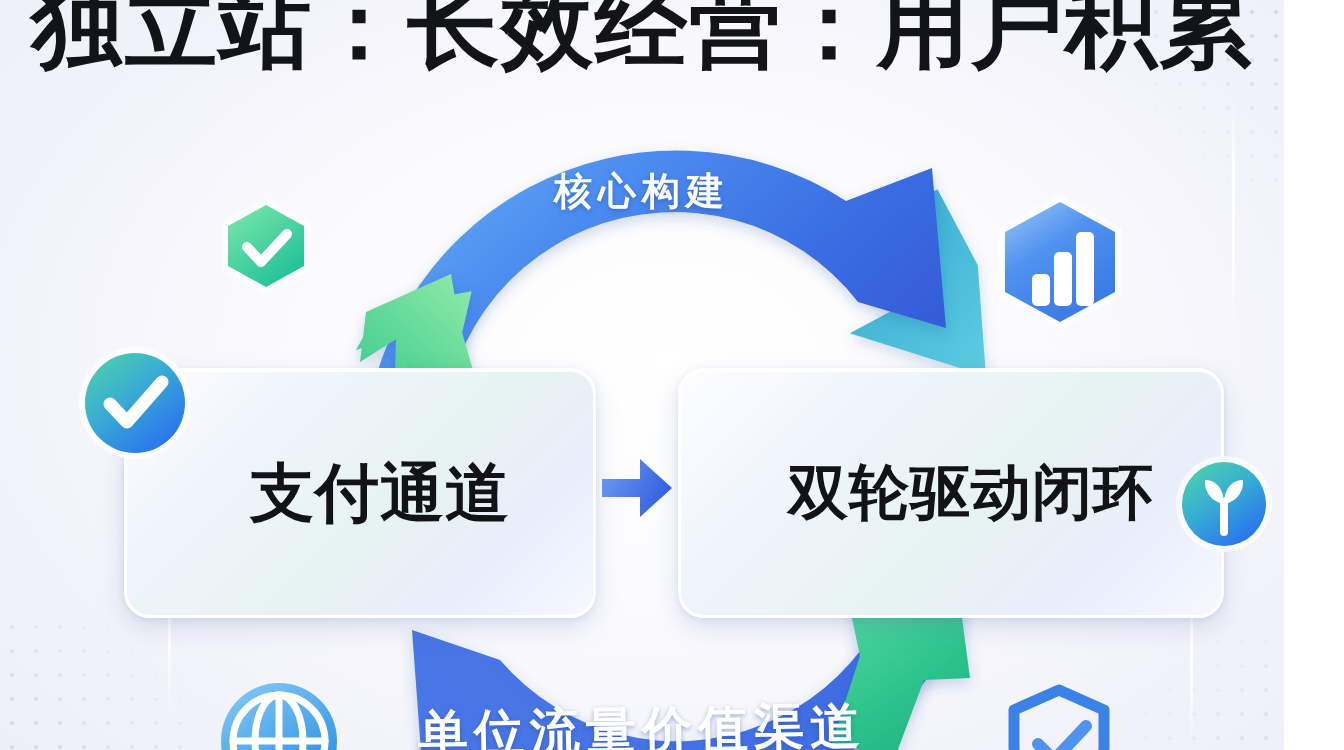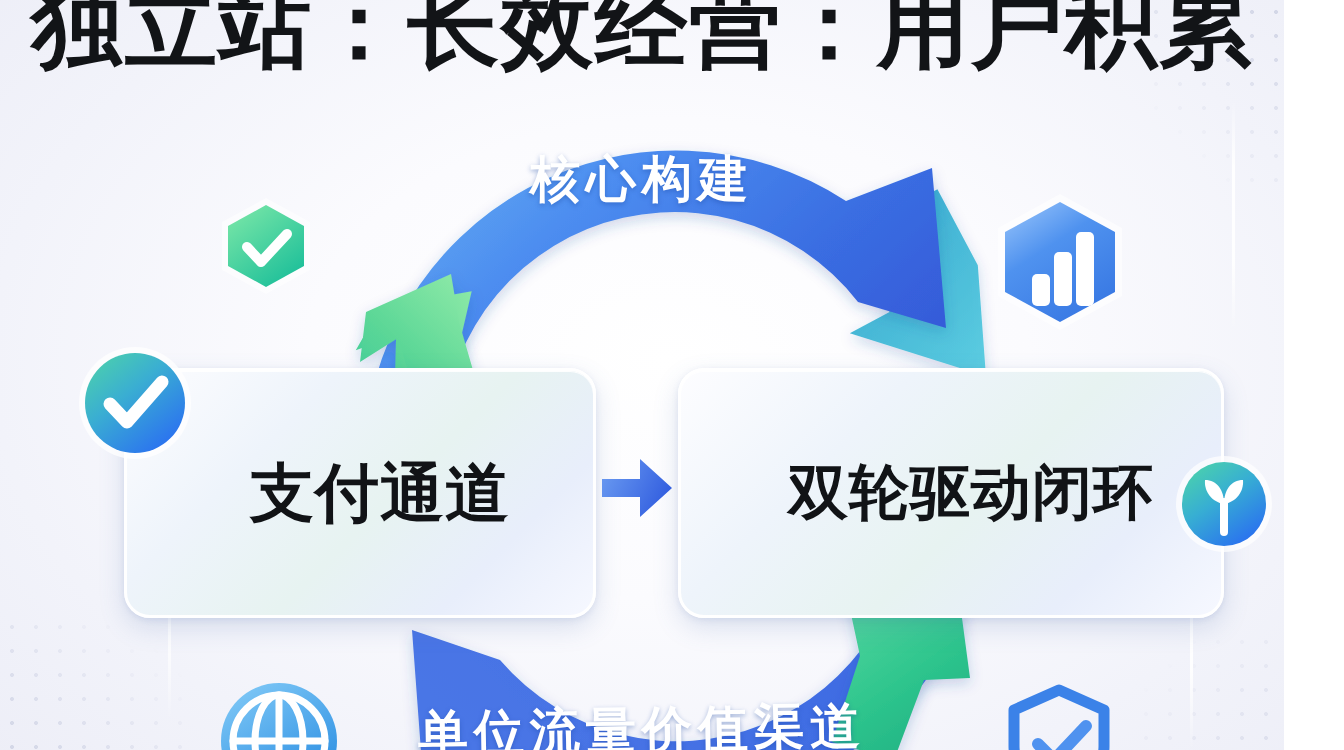--- a/index.html
+++ b/index.html
@@ -133,23 +133,23 @@
   .arc-label {
     position: absolute;
     z-index: 28;
     color: #ffffff;
     font-weight: 900;
     white-space: nowrap;
     pointer-events: none;
   }
   #label-top {
     left: 0; right: 0;
-    top: 146px;
+    top: 166px;
     text-align: center;
-    font-size: 50px;
+    font-size: 38px;
     letter-spacing: 6px;
     text-shadow: 0 2px 5px rgba(26,70,160,.40);
   }
   #label-bottom {
     left: 0; right: 0;
     bottom: -14px;
     text-align: center;
     font-size: 50px;
     letter-spacing: 6px;
     text-shadow: 0 2px 5px rgba(26,70,160,.40);

